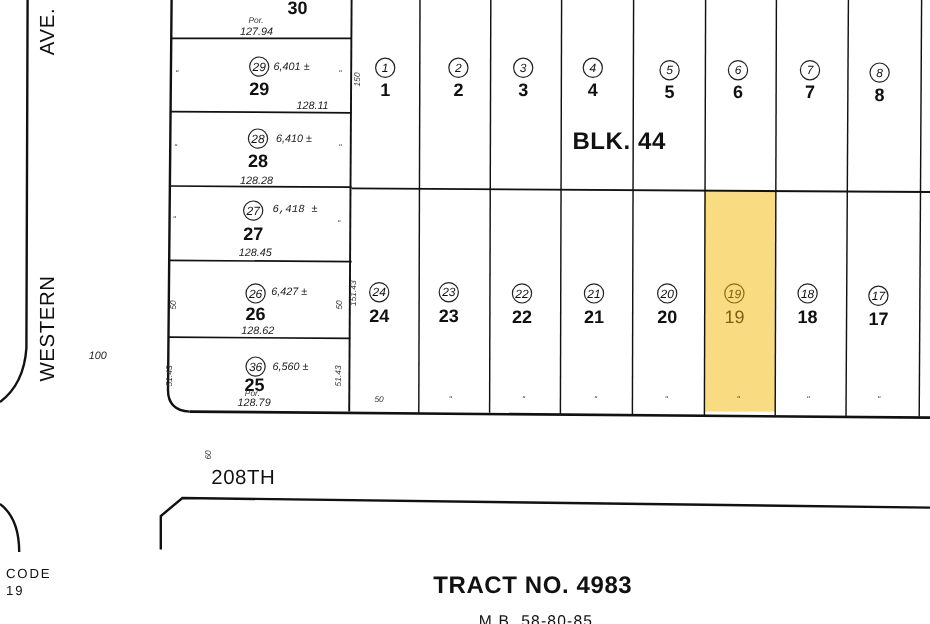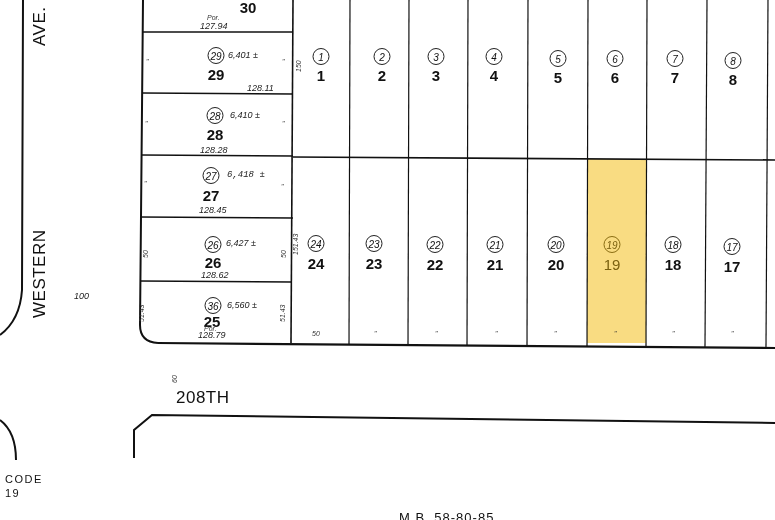--- a/index.html
+++ b/index.html
@@ -119,20 +119,21 @@
   <div class="lot-num" style="left:494px; top:68px;">4</div>
   <div class="parcel-circ" style="left:558px; top:50px;">5</div>
   <div class="lot-num" style="left:558px; top:70px;">5</div>
   <div class="parcel-circ" style="left:615px; top:50px;">6</div>
   <div class="lot-num" style="left:615px; top:70px;">6</div>
   <div class="parcel-circ" style="left:675px; top:50px;">7</div>
   <div class="lot-num" style="left:675px; top:70px;">7</div>
   <div class="parcel-circ" style="left:733px; top:52px;">8</div>
   <div class="lot-num" style="left:733px; top:72px;">8</div>
 
+  <div class="blk" style="left:477px; top:107px;">BLK. 44</div>
 
   <div class="parcel-circ" style="left:316px; top:235px;">24</div>
   <div class="lot-num" style="left:316px; top:256px;">24</div>
   <div class="tiny" style="left:312px; top:330px;">50</div>
 
   <div class="parcel-circ" style="left:374px; top:235px;">23</div>
   <div class="lot-num" style="left:374px; top:256px;">23</div>
   <div class="tiny" style="left:374px; top:330px;">"</div>
 
   <div class="parcel-circ" style="left:435px; top:236px;">22</div>
@@ -156,14 +157,15 @@
   <div class="tiny" style="left:672px; top:330px;">"</div>
 
   <div class="parcel-circ" style="left:732px; top:238px;">17</div>
   <div class="lot-num" style="left:732px; top:259px;">17</div>
   <div class="tiny" style="left:731px; top:330px;">"</div>
 
   <div class="code" style="left:5px; top:472px;">
     <div>CODE</div>
     <div>19</div>
   </div>
+  <div class="tract" style="left:361px; top:477px;">TRACT NO. 4983</div>
   <div class="mb" style="left:399px; top:510px;">M.B. 58-80-85</div>
 </div>
 
 </body></html>

